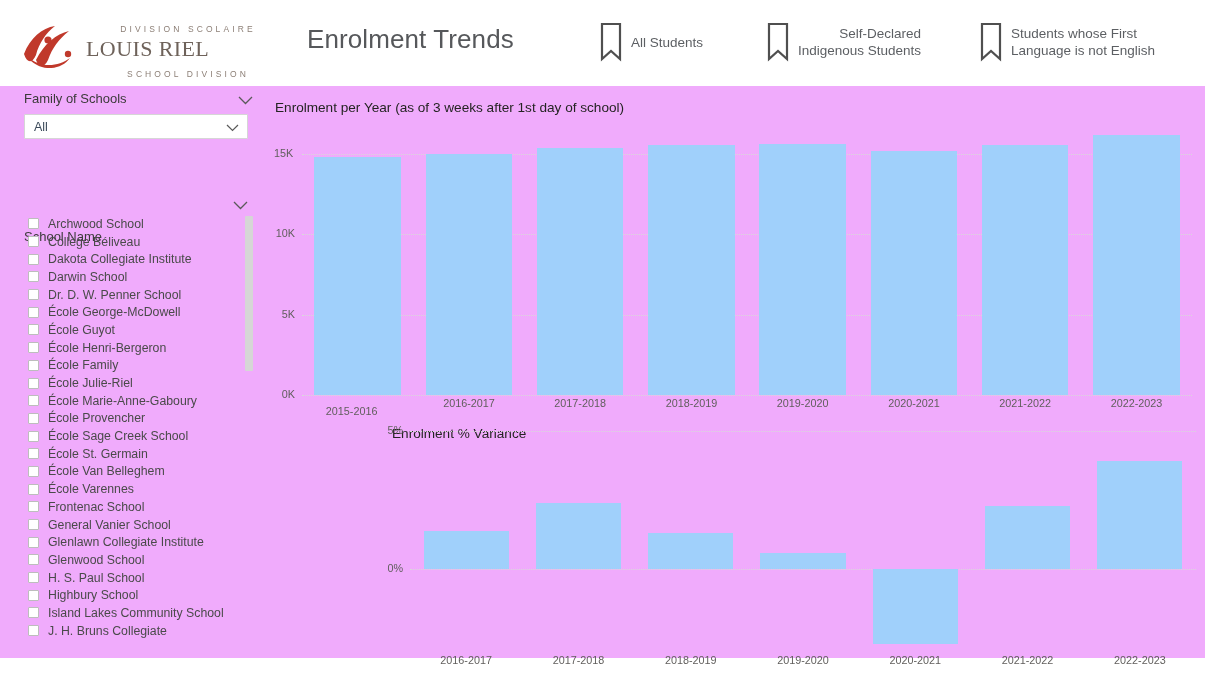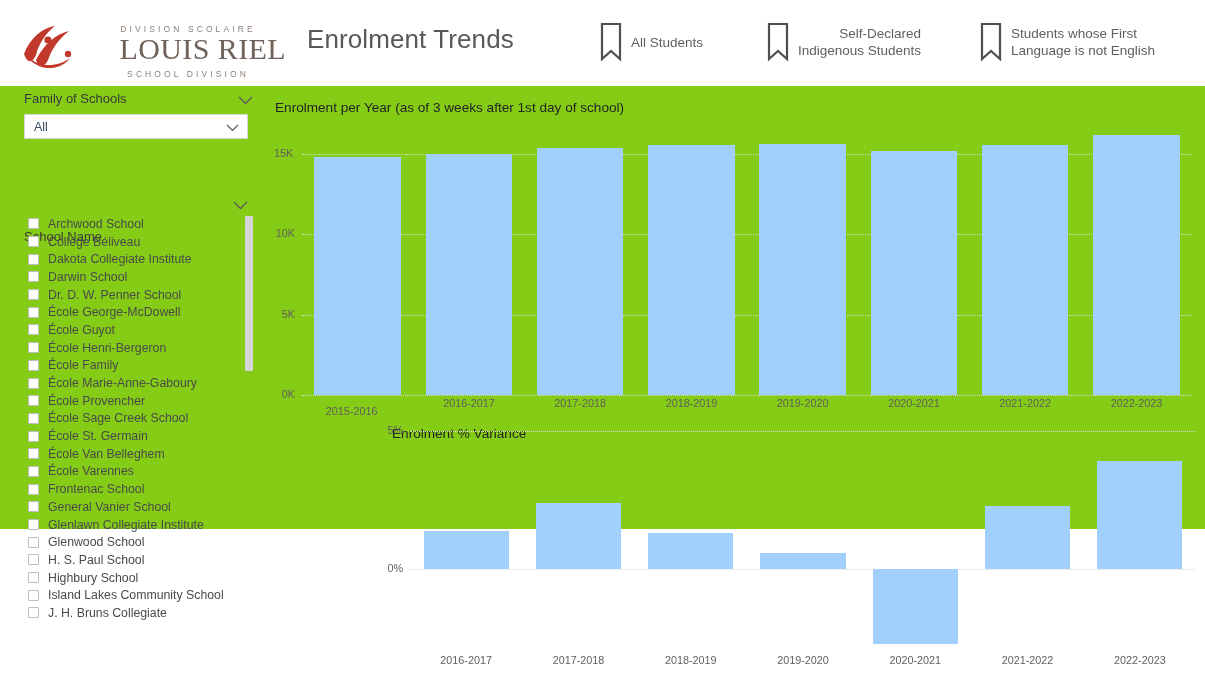--- a/index.html
+++ b/index.html
@@ -5,40 +5,40 @@
   * { box-sizing: border-box; }
   html, body {
     margin: 0; padding: 0;
     width: 1205px; height: 681px;
     overflow: hidden;
     background: #ffffff;
     font-family: "Liberation Sans", sans-serif;
     color: #252423;
   }
 
-  #page { position: relative; width: 1205px; height: 529px; background:#84cc16; }
+  #page { position: relative; width: 1205px; height: 658px; background:#f0abfc; }
 
   
   .header {
     position: absolute; left: 0; top: 0; width: 1205px; height: 86px;
     background: #ffffff;
   }
   .logo-wrap {
     position: absolute; left: 22px; top: 12px; width: 262px; height: 64px;
   }
   .logo-mark { position:absolute; left:0; top:12px; width:62px; height:44px; }
   .logo-top {
     position:absolute; left:68px; top:12px; width:196px;
     font-size:8.5px; letter-spacing:3.1px; color:#8c7f76; text-align:center;
     font-family:"Liberation Sans", sans-serif; font-weight:400;
   }
   .logo-main {
-    position:absolute; left:64px; top:21px; width:200px; text-align:right;
+    position:absolute; left:64px; top:21px; width:200px; text-align:left;
     font-family:"Liberation Serif", serif;
-    font-size:30px; letter-spacing:0.4px; color:#6e625a; font-weight:400;
+    font-size:22px; letter-spacing:0.4px; color:#6e625a; font-weight:400;
     line-height:32px;
   }
   .logo-bot {
     position:absolute; left:68px; top:57px; width:196px;
     font-size:8.5px; letter-spacing:3.1px; color:#8c7f76; text-align:center;
   }
 
   .page-title {
     position:absolute; left:307px; top:24px;
     font-size:26px; font-weight:400; color:#56585b;
@@ -223,20 +223,24 @@
           <div class="cbx"></div>
           <span class="school-label">École Guyot</span>
         </div>
         <div class="school-item">
           <div class="cbx"></div>
           <span class="school-label">École Henri-Bergeron</span>
         </div>
         <div class="school-item">
           <div class="cbx"></div>
           <span class="school-label">École Family</span>
+        </div>
+        <div class="school-item">
+          <div class="cbx"></div>
+          <span class="school-label">École Julie-Riel</span>
         </div>
         <div class="school-item">
           <div class="cbx"></div>
           <span class="school-label">École Marie-Anne-Gaboury</span>
         </div>
         <div class="school-item">
           <div class="cbx"></div>
           <span class="school-label">École Provencher</span>
         </div>
         <div class="school-item">

